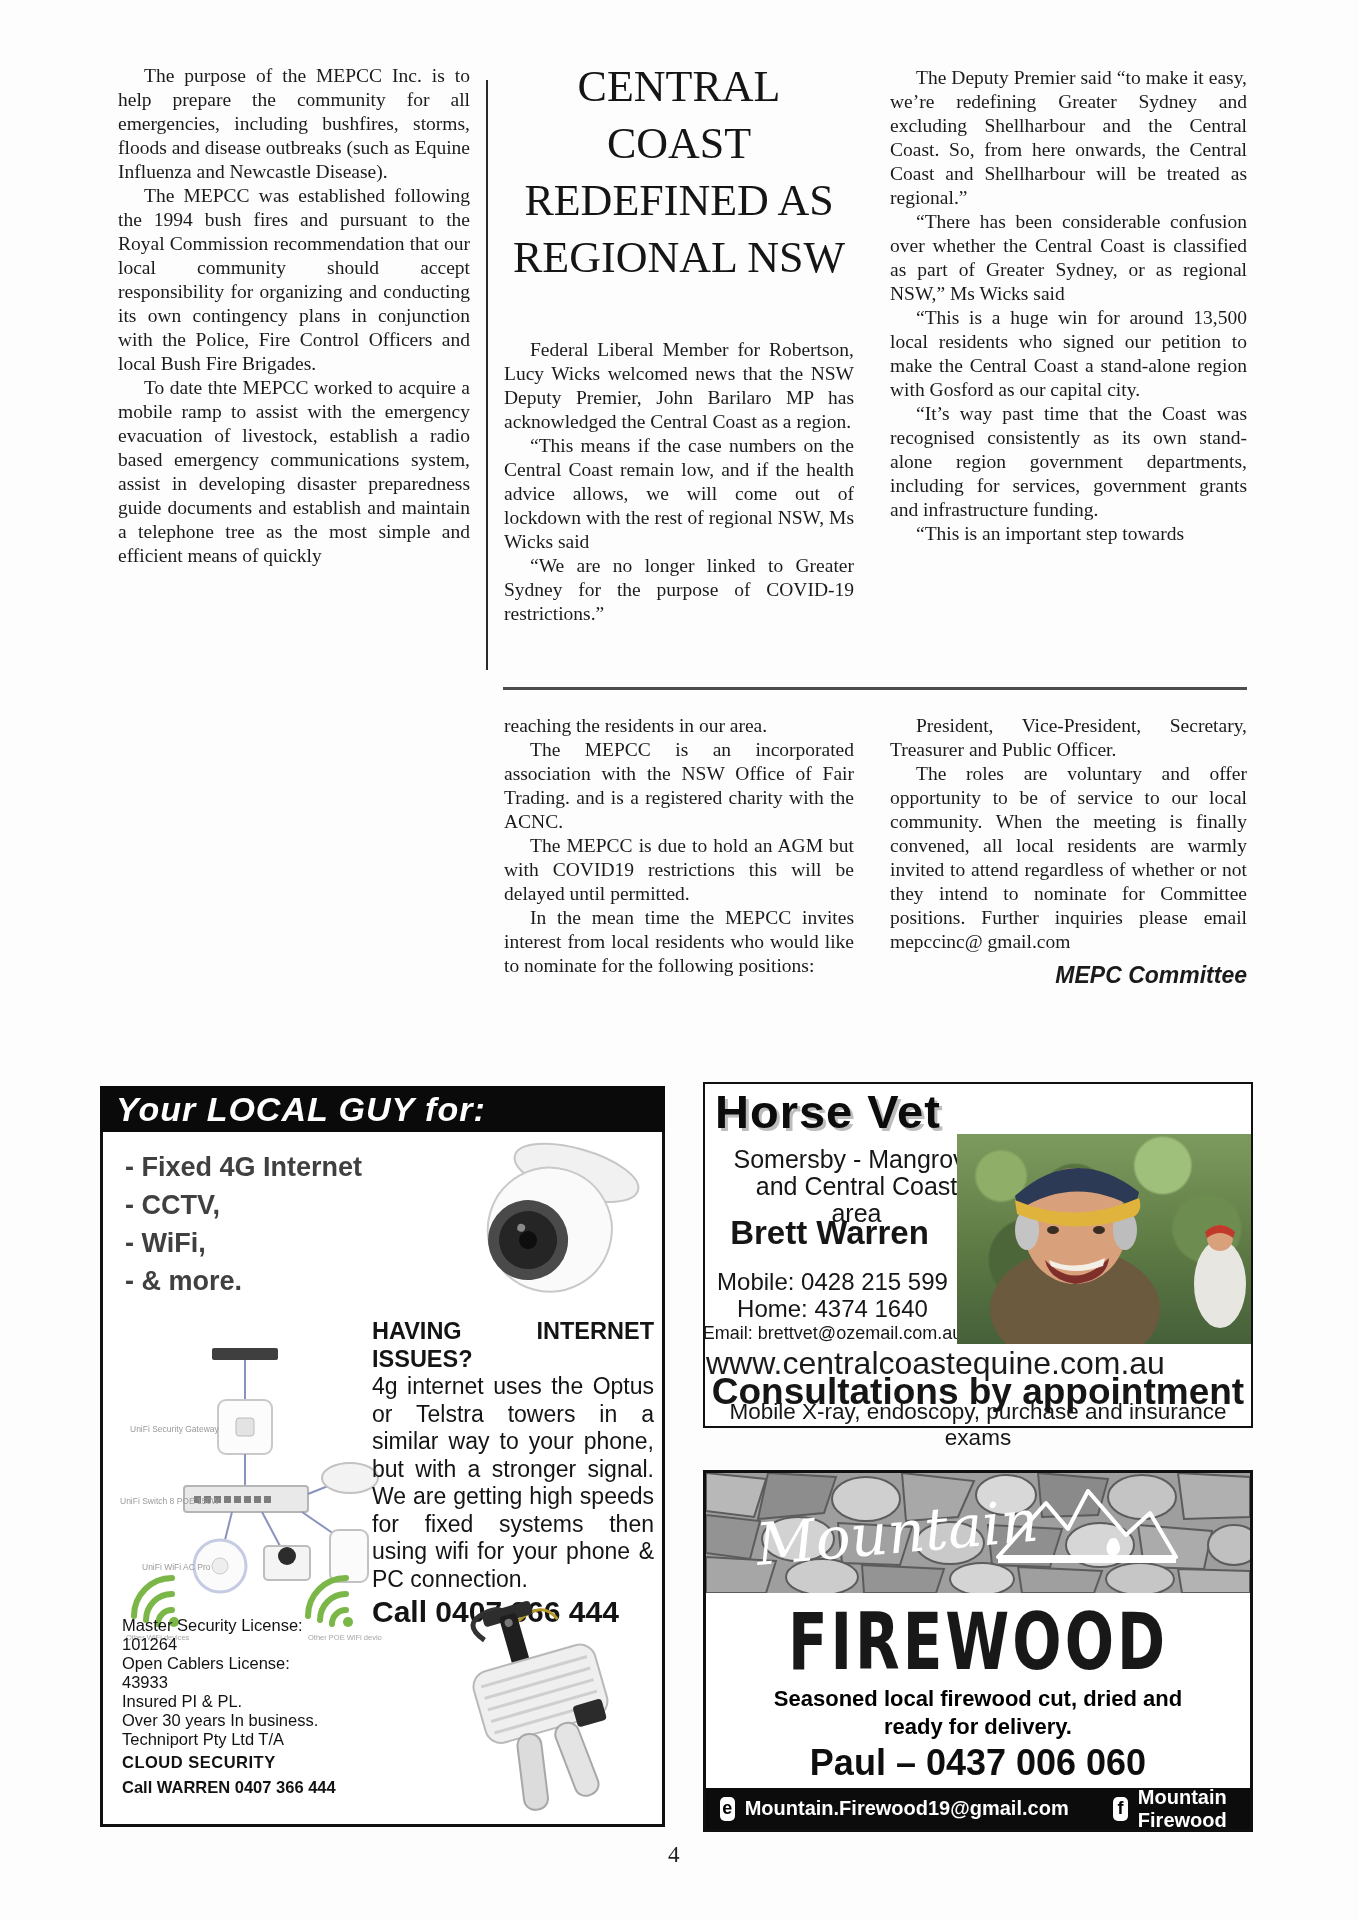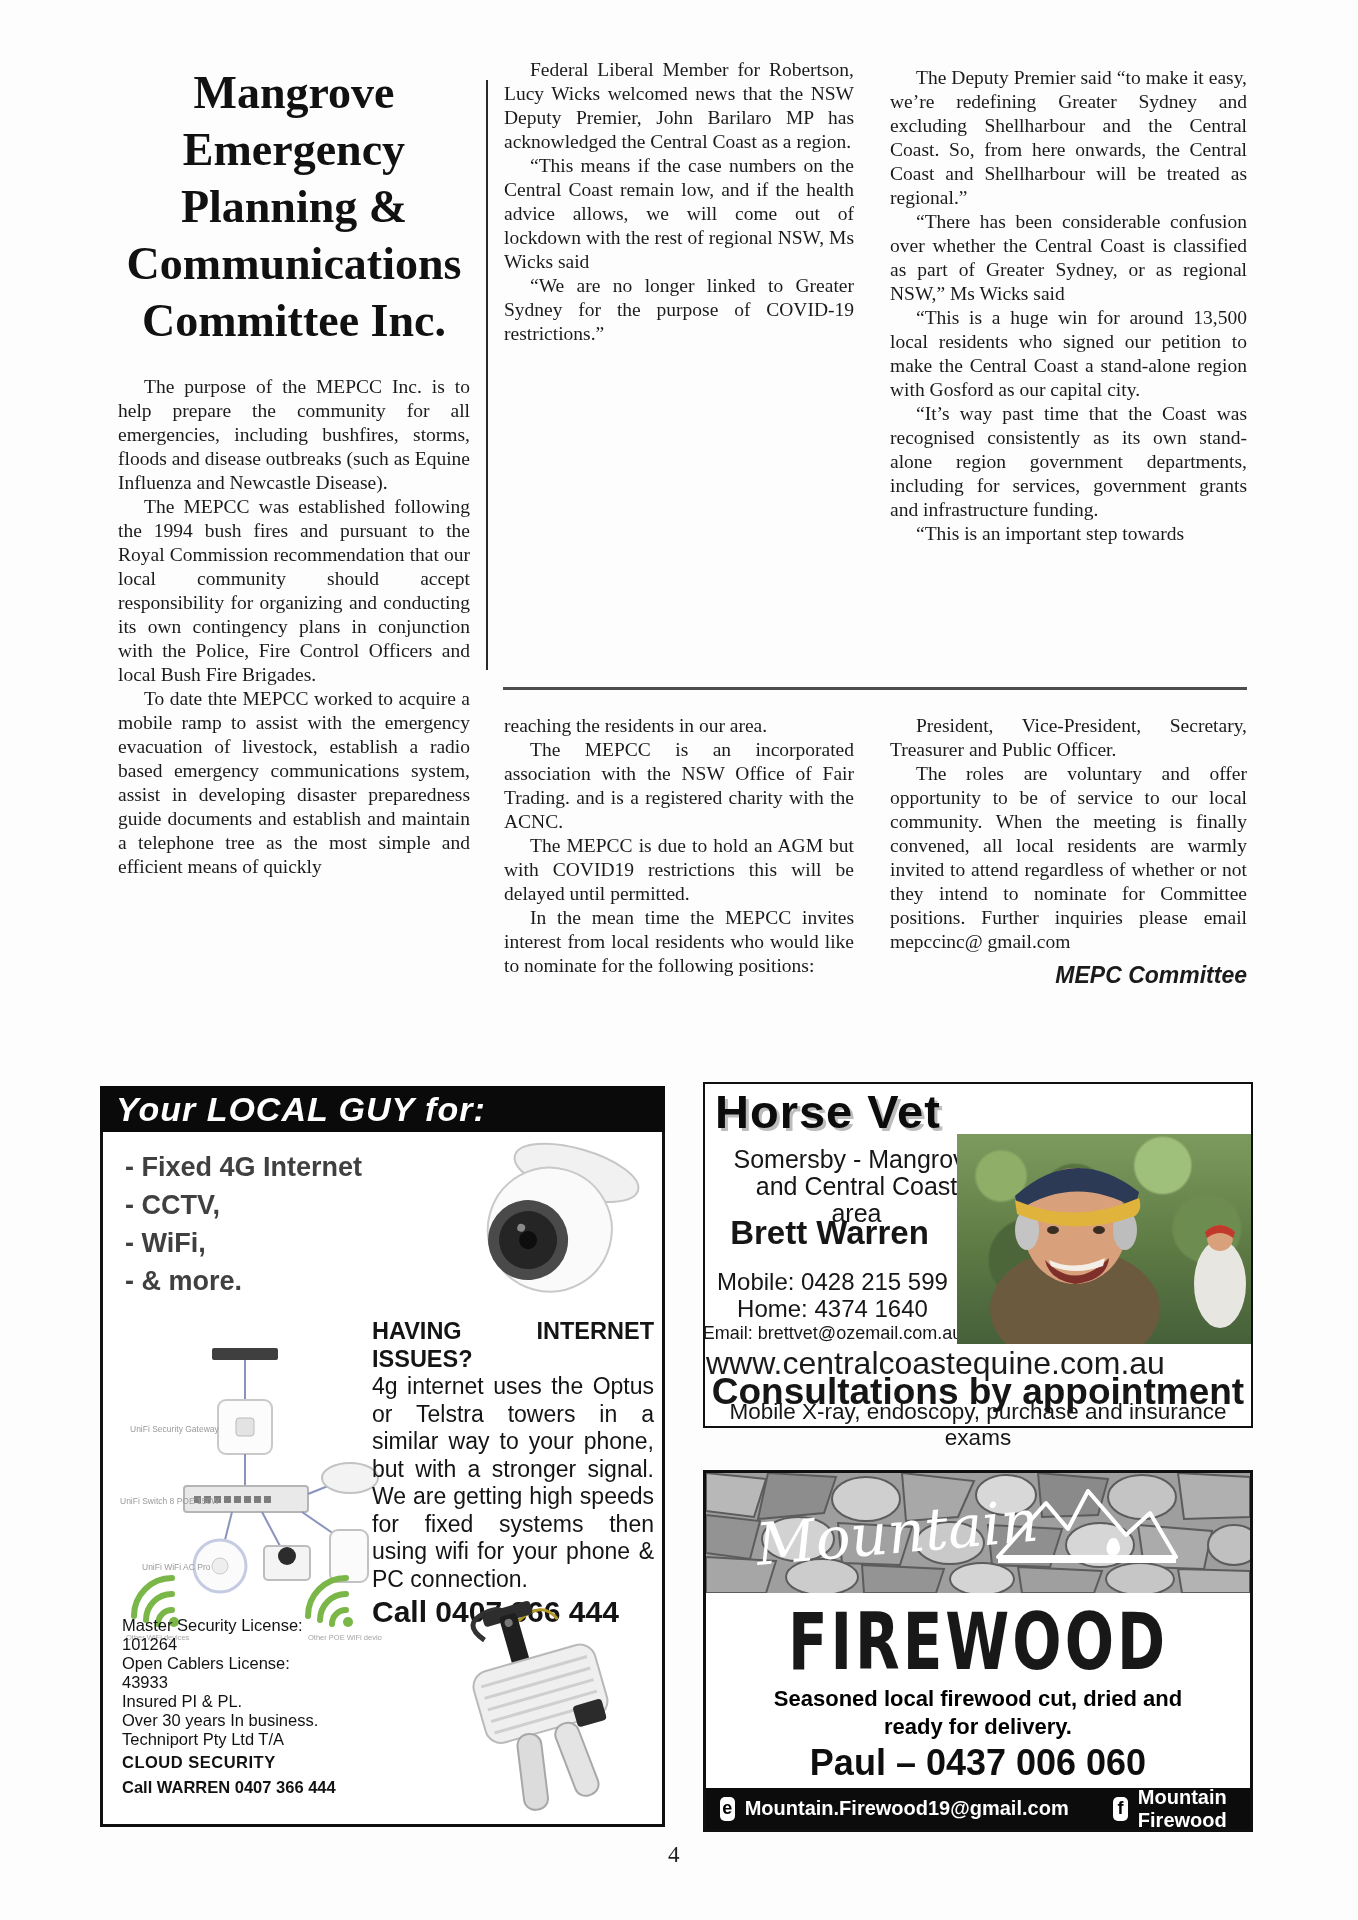--- a/index.html
+++ b/index.html
@@ -60,29 +60,29 @@
          align-items:center;justify-content:center;font-family:"Liberation Sans",sans-serif;
          font-weight:bold;font-size:18px;}
   .pageno{font-size:23px;color:#222;}
 </style>
 </head>
 <body>
 
 <div class="page">
 
   <div class="abs article-col" style="left:118px;top:64px;width:352px;">
-    <h1 class="mepcc-title">Mangrove Emergency Planning &amp; Communications Committee Inc.</h1>
     <p>The purpose of the MEPCC Inc. is to help prepare the community for all emergencies, including bushfires, storms, floods and disease outbreaks (such as Equine Influenza and Newcastle Disease).</p>
     <p>The MEPCC was established following the 1994 bush fires and pursuant to the Royal Commission recommendation that our local community should accept responsibility for organizing and conducting its own contingency plans in conjunction with the Police, Fire Control Officers and local Bush Fire Brigades.</p>
     <p>To date thte MEPCC worked to acquire a mobile ramp to assist with the emergency evacuation of livestock, establish a radio based emergency communications system, assist in developing disaster preparedness guide documents and establish and maintain a telephone tree as the most simple and efficient means of quickly</p>
   </div>
 
   <div class="abs v-divider" style="left:486px;top:80px;height:590px;"></div>
 
   <div class="abs article-col" style="left:504px;top:58px;width:350px;">
+    <h2 class="cc-title">CENTRAL COAST REDEFINED AS REGIONAL NSW</h2>
     <p>Federal Liberal Member for Robertson, Lucy Wicks welcomed news that the NSW Deputy Premier, John Barilaro MP has acknowledged the Central Coast as a region.</p>
     <p>“This means if the case numbers on the Central Coast remain low, and if the health advice allows, we will come out of lockdown with the rest of regional NSW, Ms Wicks said</p>
     <p>“We are no longer linked to Greater Sydney for the purpose of COVID-19 restrictions.”</p>
   </div>
 
   <div class="abs article-col" style="left:890px;top:66px;width:357px;">
     <p>The Deputy Premier said “to make it easy, we’re redefining Greater Sydney and excluding Shellharbour and the Central Coast. So, from here onwards, the Central Coast and Shellharbour will be treated as regional.”</p>
     <p>“There has been considerable confusion over whether the Central Coast is classified as part of Greater Sydney, or as regional NSW,” Ms Wicks said</p>
     <p>“This is a huge win for around 13,500 local residents who signed our petition to make the Central Coast a stand-alone region with Gosford as our capital city.</p>
     <p>“It’s way past time that the Coast was recognised consistently as its own stand-alone region government departments, including for services, government grants and infrastructure funding.</p>

